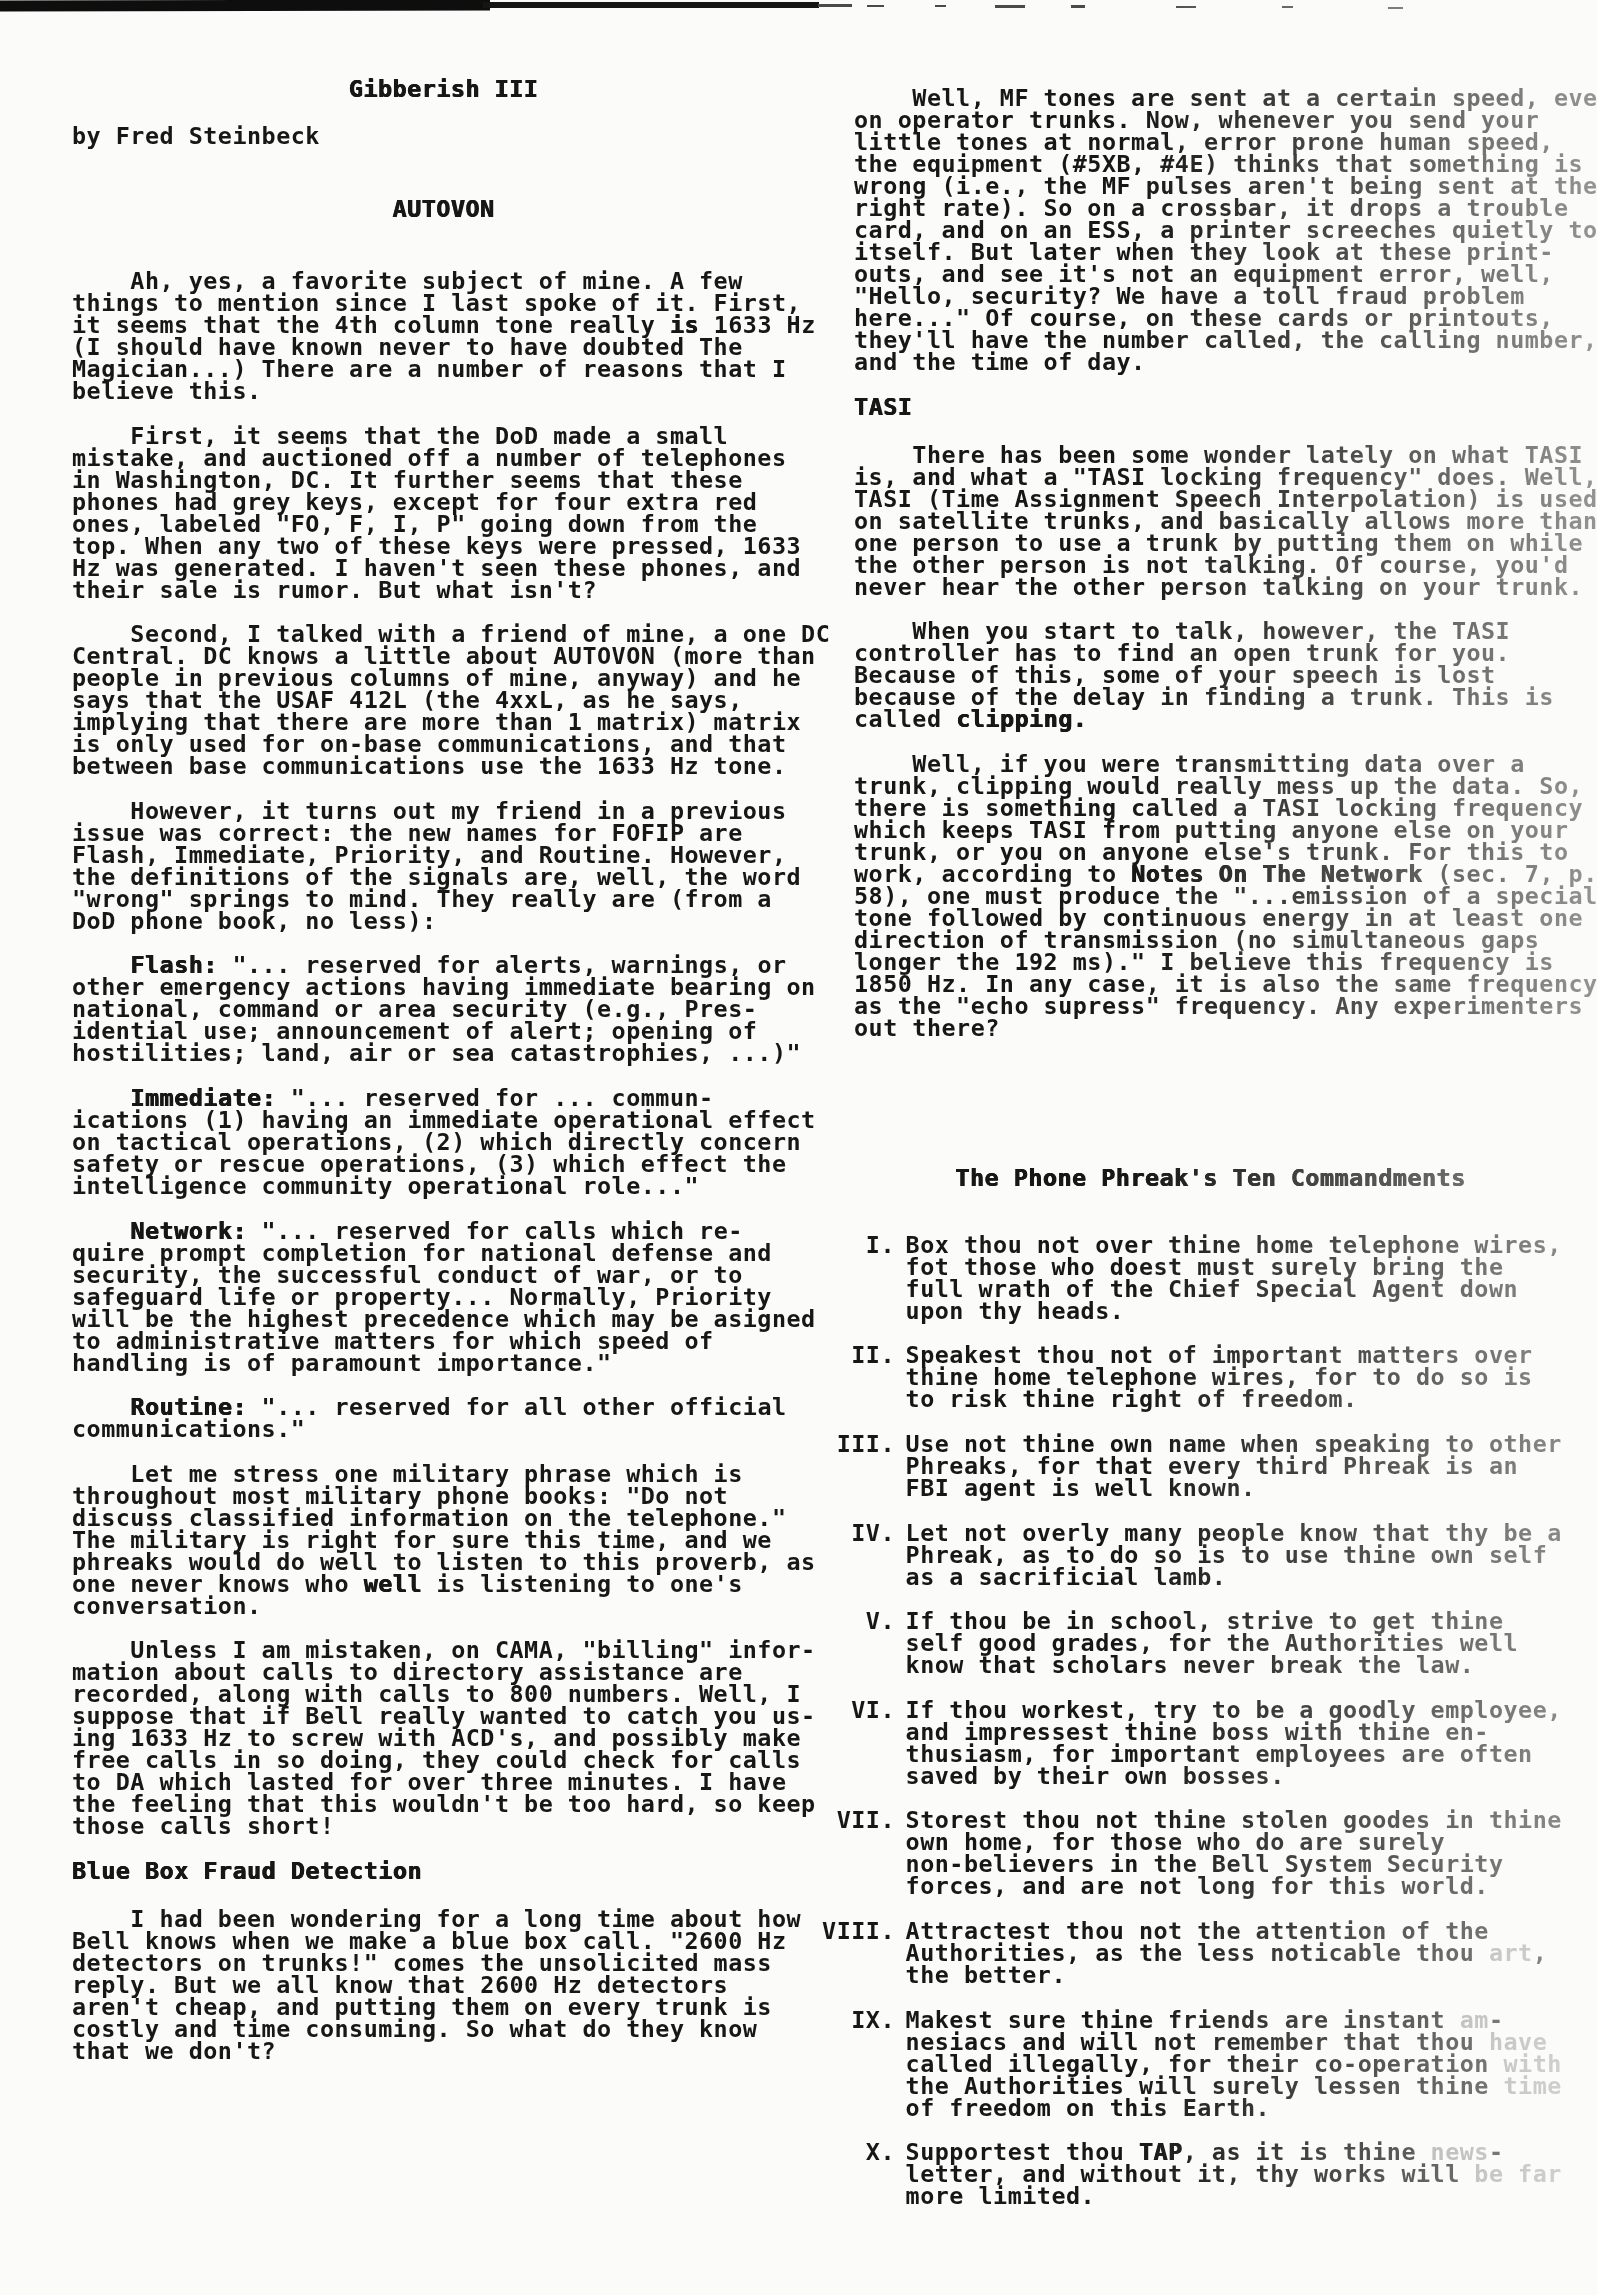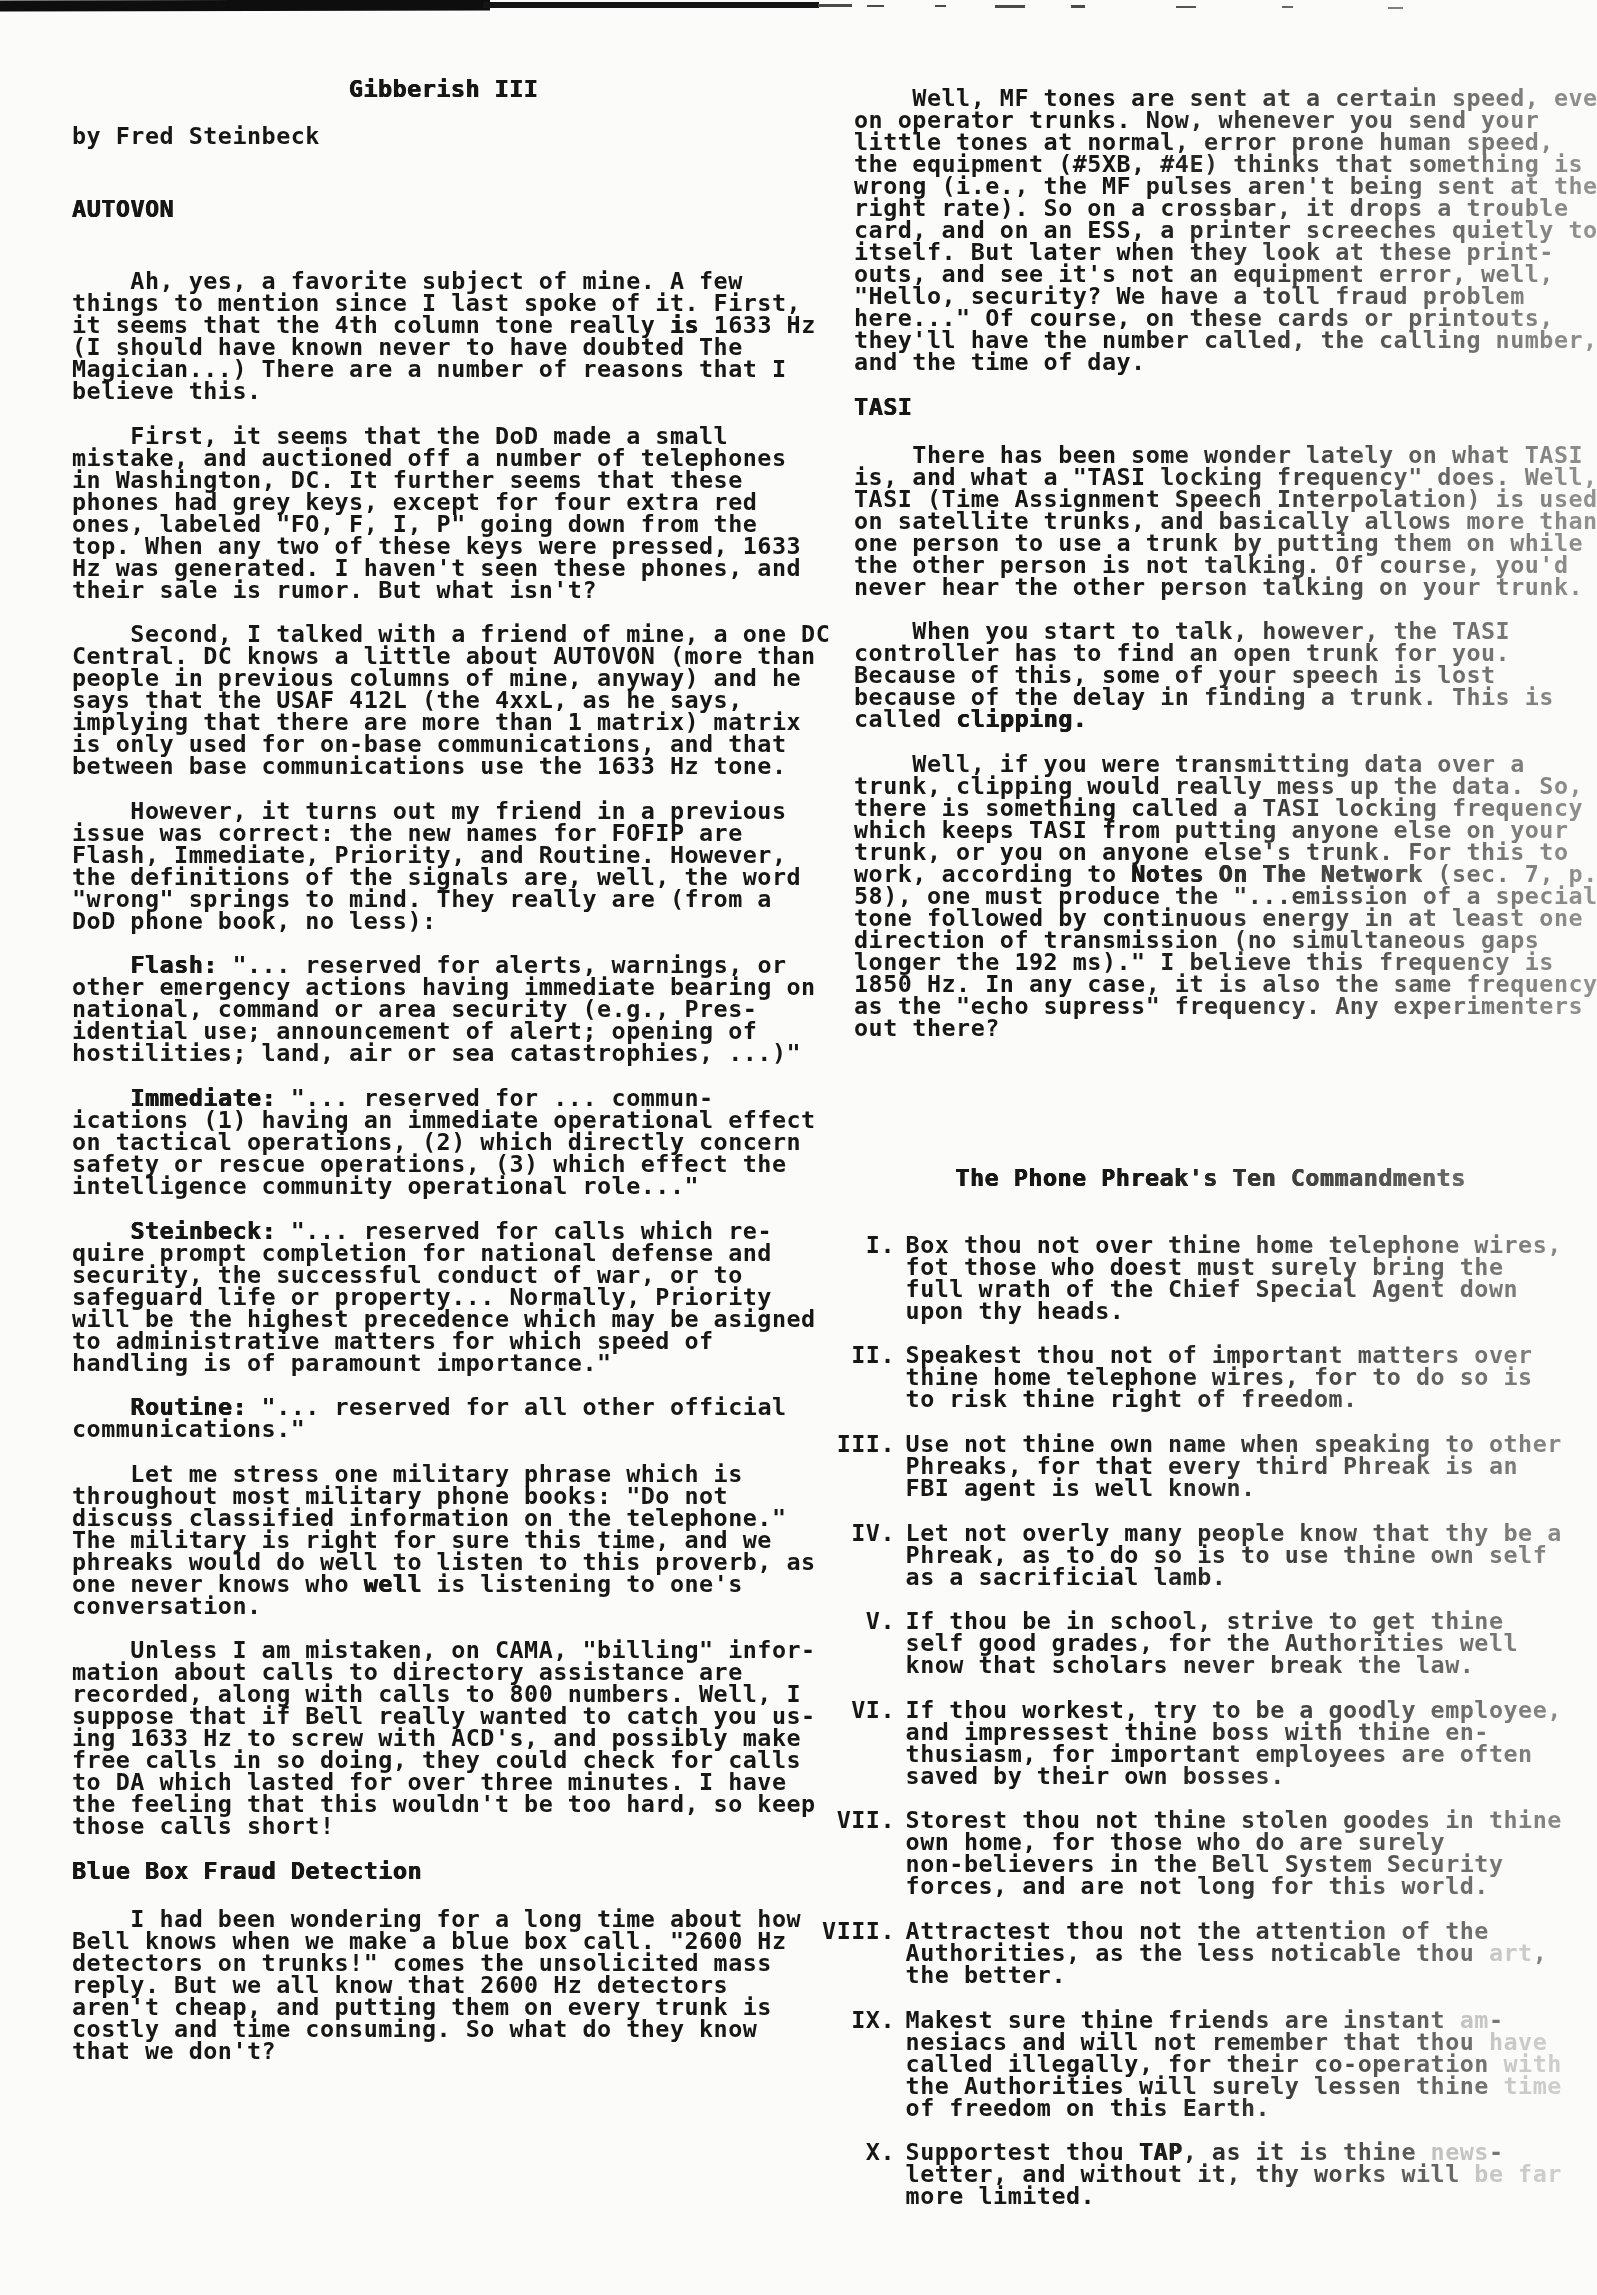--- a/index.html
+++ b/index.html
@@ -24,21 +24,21 @@
   .dash{position:absolute;background:#4a4a4a;}
   
   .doc-title{position:absolute;left:72px;top:78px;width:743px;text-align:center;}
   .doc-byline{position:absolute;left:72px;top:125px;width:743px;text-align:left;}
   
   .col{position:absolute;width:743px;}
   .col-left{left:72px;top:198px;}
   .col-right{left:854px;top:87px;}
   .para{white-space:pre;margin:0 0 22.6px 0;}
   .hblock{white-space:pre;margin:12px 0 26px 0;}
-  .col-left .hblock:first-child{margin:0 0 50px 0;}
+  .col-left .hblock:first-child{margin:0 0 50px 0;text-align:center;}
   .hv{text-shadow:0.6px 0 0 currentColor,-0.2px 0 0 currentColor;}
   .fd{color:#a2a2a0;text-shadow:none;}
   
   .cmd-head{white-space:pre;text-align:center;margin:128px 0 45px -30px;}
   .cmd-list{margin-left:-87px;}
   .cmd{display:grid;grid-template-columns:128px 10.6px auto;margin:0 0 22.6px 0;}
   .cmd .num{text-align:right;white-space:pre;}
   .cmd .ctext{white-space:pre;}
   
   .fade-overlay{
@@ -69,21 +69,21 @@
   <div class="doc-byline">by Fred Steinbeck</div>
 
   <div class="col col-left">
       <div class="hblock hv">AUTOVON</div>
       <div class="para">    Ah, yes, a favorite subject of mine. A few<br>things to mention since I last spoke of it. First,<br>it seems that the 4th column tone really <span class="hv">is</span> 1633 Hz<br>(I should have known never to have doubted The<br>Magician...) There are a number of reasons that I<br>believe this.</div>
       <div class="para">    First, it seems that the DoD made a small<br>mistake, and auctioned off a number of telephones<br>in Washington, DC. It further seems that these<br>phones had grey keys, except for four extra red<br>ones, labeled "FO, F, I, P" going down from the<br>top. When any two of these keys were pressed, 1633<br>Hz was generated. I haven't seen these phones, and<br>their sale is rumor. But what isn't?</div>
       <div class="para">    Second, I talked with a friend of mine, a one DC<br>Central. DC knows a little about AUTOVON (more than<br>people in previous columns of mine, anyway) and he<br>says that the USAF 412L (the 4xxL, as he says,<br>implying that there are more than 1 matrix) matrix<br>is only used for on-base communications, and that<br>between base communications use the 1633 Hz tone.</div>
       <div class="para">    However, it turns out my friend in a previous<br>issue was correct: the new names for FOFIP are<br>Flash, Immediate, Priority, and Routine. However,<br>the definitions of the signals are, well, the word<br>"wrong" springs to mind. They really are (from a<br>DoD phone book, no less):</div>
       <div class="para">    <span class="hv">Flash:</span> "... reserved for alerts, warnings, or<br>other emergency actions having immediate bearing on<br>national, command or area security (e.g., Pres-<br>idential use; announcement of alert; opening of<br>hostilities; land, air or sea catastrophies, ...)"</div>
       <div class="para">    <span class="hv">Immediate:</span> "... reserved for ... commun-<br>ications (1) having an immediate operational effect<br>on tactical operations, (2) which directly concern<br>safety or rescue operations, (3) which effect the<br>intelligence community operational role..."</div>
-      <div class="para">    <span class="hv">Steinbeck:</span> "... reserved for calls which re-<br>quire prompt completion for national defense and<br>security, the successful conduct of war, or to<br>safeguard life or property... Normally, Priority<br>will be the highest precedence which may be asigned<br>to administrative matters for which speed of<br>handling is of paramount importance."</div>
+      <div class="para">    <span class="hv">Network:</span> "... reserved for calls which re-<br>quire prompt completion for national defense and<br>security, the successful conduct of war, or to<br>safeguard life or property... Normally, Priority<br>will be the highest precedence which may be asigned<br>to administrative matters for which speed of<br>handling is of paramount importance."</div>
       <div class="para">    <span class="hv">Routine:</span> "... reserved for all other official<br>communications."</div>
       <div class="para">    Let me stress one military phrase which is<br>throughout most military phone books: "Do not<br>discuss classified information on the telephone."<br>The military is right for sure this time, and we<br>phreaks would do well to listen to this proverb, as<br>one never knows who <span class="hv">well</span> is listening to one's<br>conversation.</div>
       <div class="para">    Unless I am mistaken, on CAMA, "billing" infor-<br>mation about calls to directory assistance are<br>recorded, along with calls to 800 numbers. Well, I<br>suppose that if Bell really wanted to catch you us-<br>ing 1633 Hz to screw with ACD's, and possibly make<br>free calls in so doing, they could check for calls<br>to DA which lasted for over three minutes. I have<br>the feeling that this wouldn't be too hard, so keep<br>those calls short!</div>
       <div class="hblock hv">Blue Box Fraud Detection</div>
       <div class="para">    I had been wondering for a long time about how<br>Bell knows when we make a blue box call. "2600 Hz<br>detectors on trunks!" comes the unsolicited mass<br>reply. But we all know that 2600 Hz detectors<br>aren't cheap, and putting them on every trunk is<br>costly and time consuming. So what do they know<br>that we don't?</div>
     </div>
   <div class="col col-right">
       <div class="para">    Well, MF tones are sent at a certain speed, even<br>on operator trunks. Now, whenever you send your<br>little tones at normal, error prone human speed,<br>the equipment (#5XB, #4E) thinks that something is<br>wrong (i.e., the MF pulses aren't being sent at the<br>right rate). So on a crossbar, it drops a trouble<br>card, and on an ESS, a printer screeches quietly to<br>itself. But later when they look at these print-<br>outs, and see it's not an equipment error, well,<br>"Hello, security? We have a toll fraud problem<br>here..." Of course, on these cards or printouts,<br>they'll have the number called, the calling number,<br>and the time of day.</div>
       <div class="hblock hv">TASI</div>
       <div class="para">    There has been some wonder lately on what TASI<br>is, and what a "TASI locking frequency" does. Well,<br>TASI (Time Assignment Speech Interpolation) is used<br>on satellite trunks, and basically allows more than<br>one person to use a trunk by putting them on while<br>the other person is not talking. Of course, you'd<br>never hear the other person talking on your trunk.</div>

